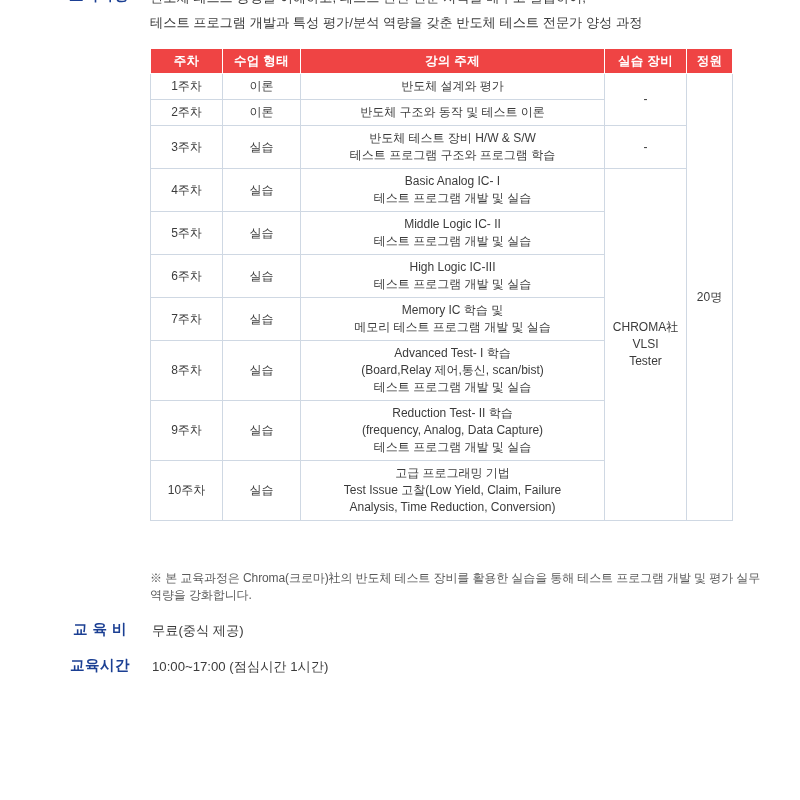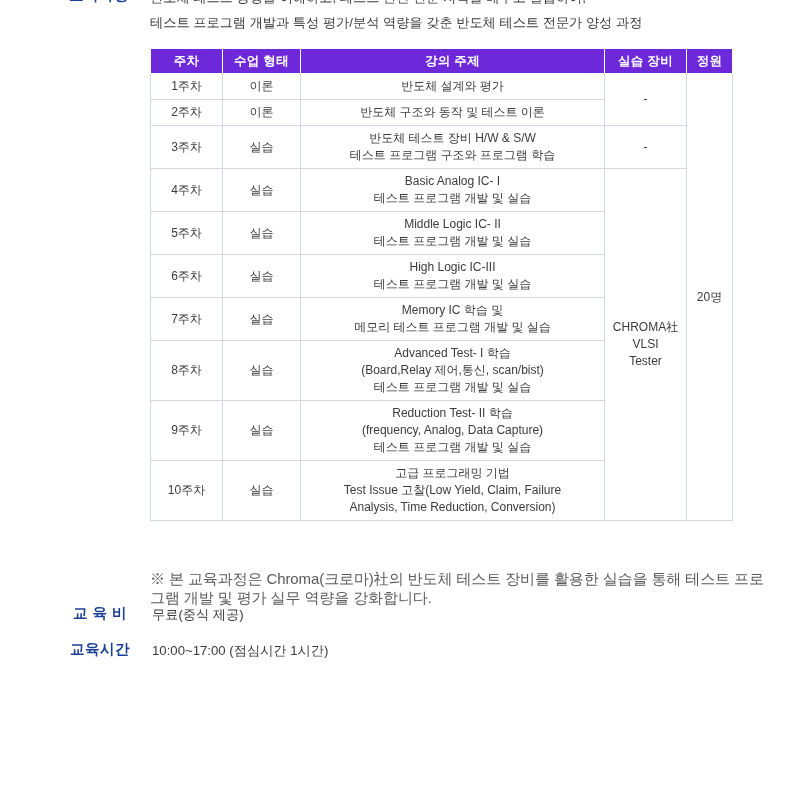--- a/index.html
+++ b/index.html
@@ -53,21 +53,21 @@
     top: 48px;
     left: 150px;
     width: 582px;
   }
   table.course {
     border-collapse: collapse;
     width: 582px;
     table-layout: fixed;
   }
   table.course th {
-    background: #6d28d9;
+    background: #ef4444;
     color: #ffffff;
     font-size: 12.5px;
     font-weight: bold;
     height: 25px;
     border: 1px solid #ffffff;
     text-align: center;
     letter-spacing: 0.3px;
   }
   table.course td {
     border: 1px solid #cfd8e3;
@@ -88,30 +88,30 @@
   .col-type  { width: 78px; }
   .col-topic { width: 304px; }
   .col-equip { width: 82px; }
   .col-cap   { width: 46px; }
 
   .note {
     position: absolute;
     top: 570px;
     left: 150px;
     width: 620px;
-    font-size: 15px;
+    font-size: 12px;
     color: #5a5a5a;
     letter-spacing: -0.1px;
   }
 
   
   .info {
     position: absolute;
     left: 60px;
-    top: 604px;
+    top: 620px;
     width: 720px;
   }
   .info-row {
     position: relative;
     min-height: 20px;
     margin-bottom: 14px;
   }
   .info-label {
     position: absolute;
     left: 0;

